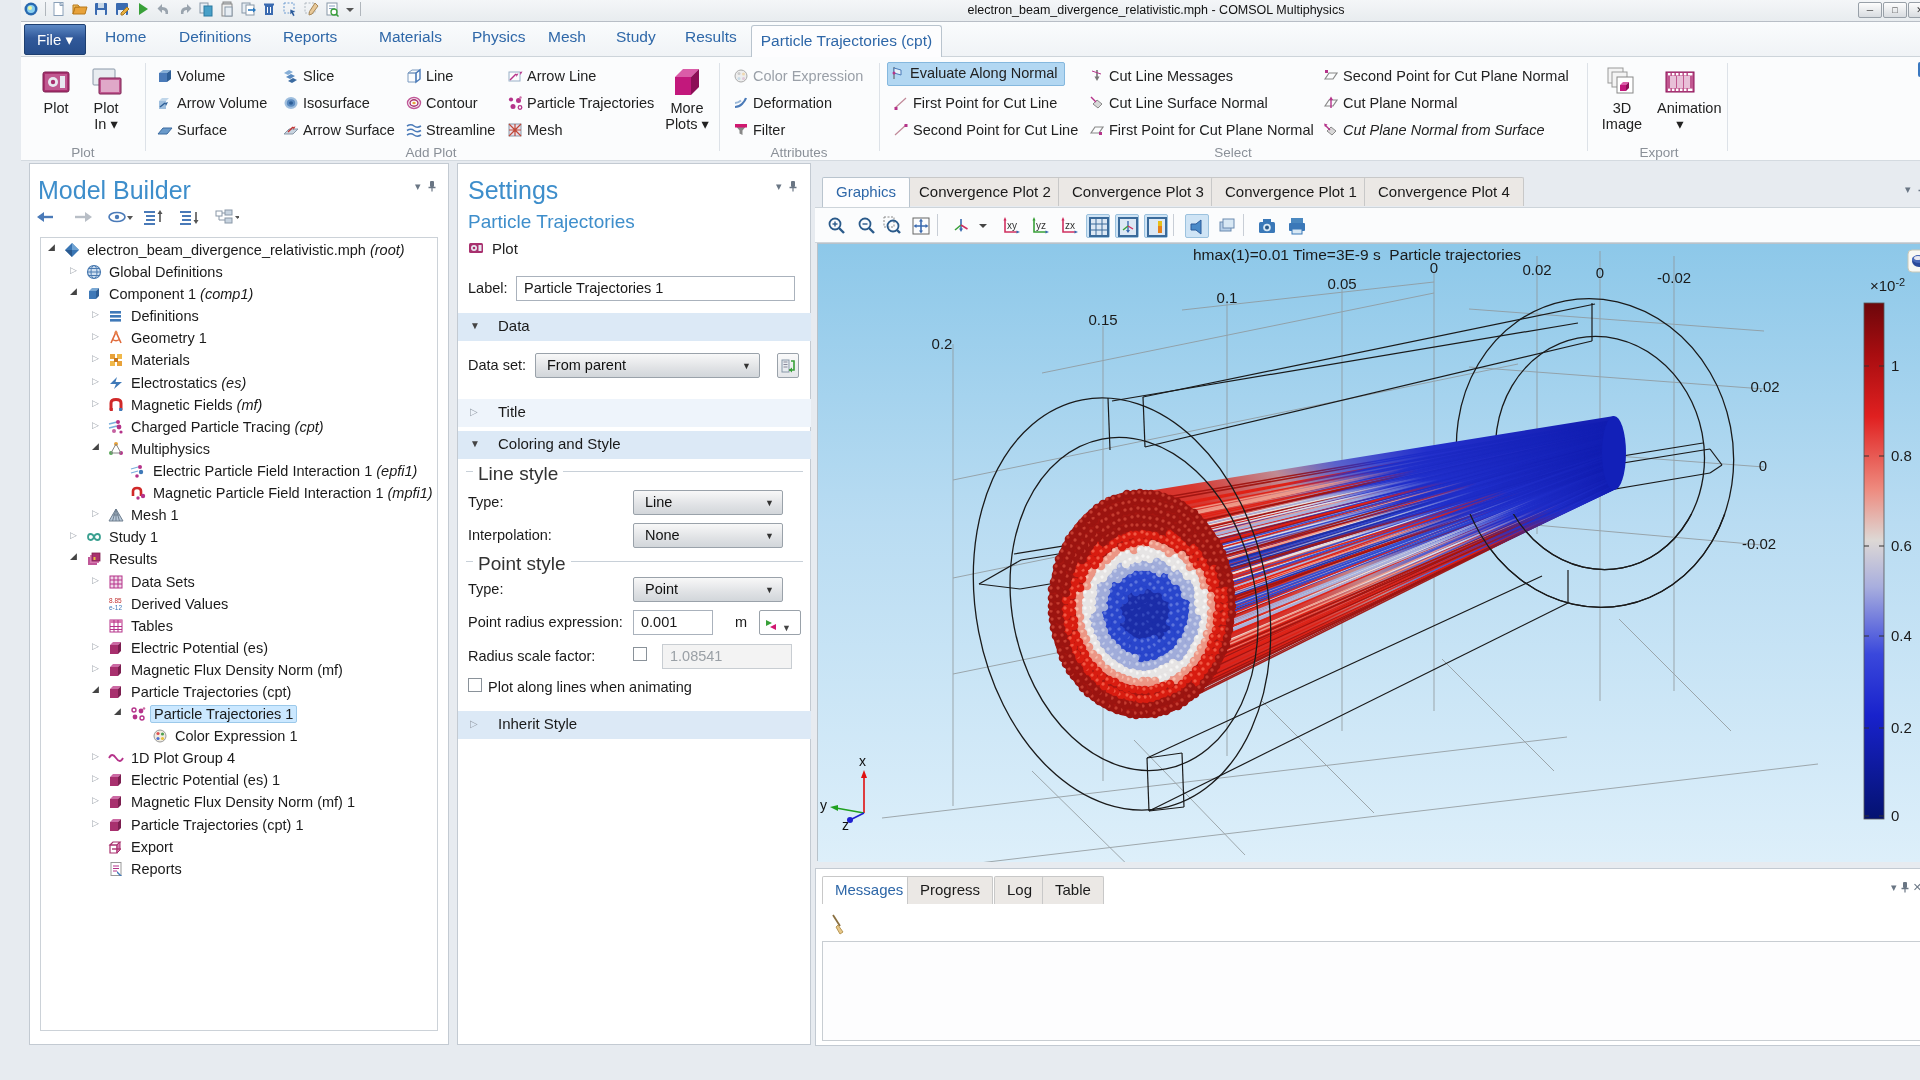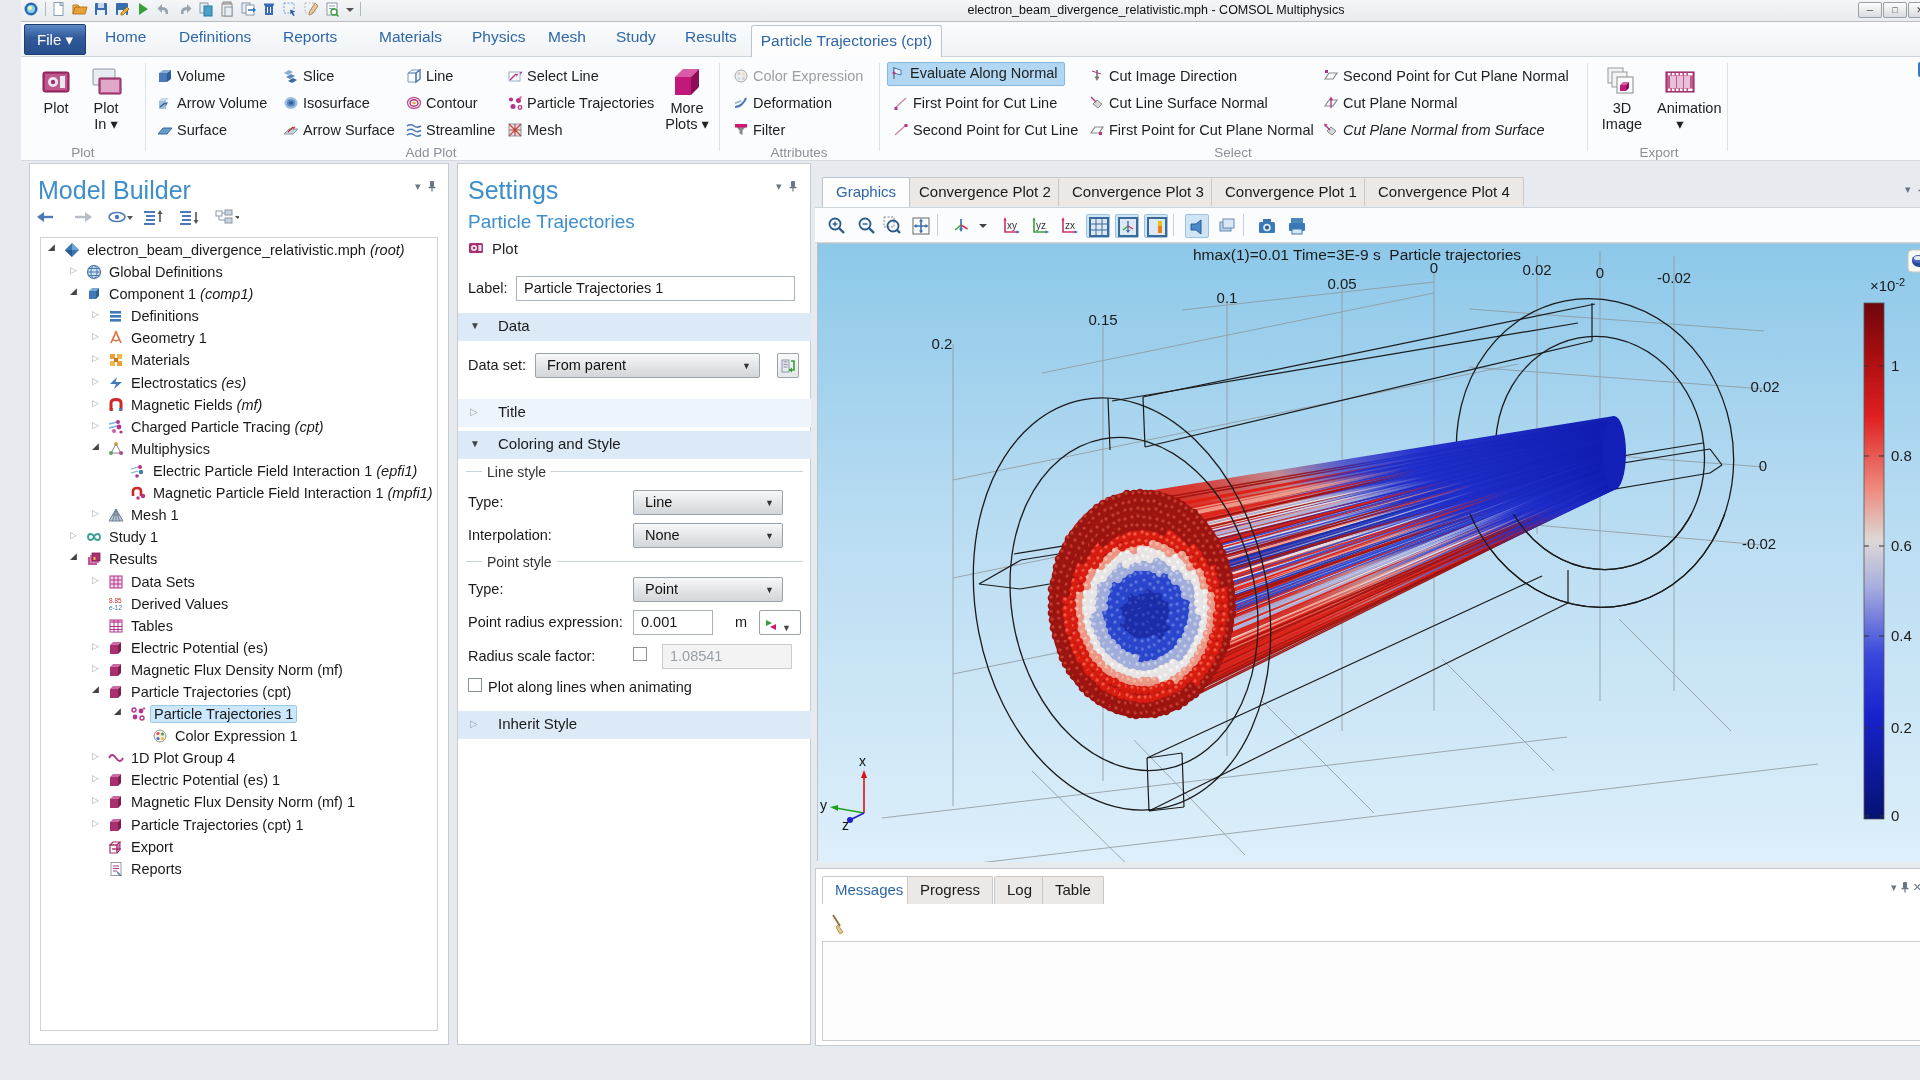--- a/index.html
+++ b/index.html
@@ -55,21 +55,21 @@
 .sband.light { background:#eef4fb; }
 .sarr { position:absolute; left:12px; top:7px; font-size:10px; color:#444; }
 .sarr.gray { color:#9aa2ac; }
 .sbt { position:absolute; left:40px; top:4px; }
 .scombo { position:absolute; height:25px; background:linear-gradient(#f8f8f8,#e0e2e5 60%,#d2d6da); border:1px solid #9aa2aa; border-radius:2px; font-size:14.5px; padding:3px 0 0 11px; color:#111; }
 .scar { position:absolute; right:8px; top:7px; font-size:9px; color:#333; }
 .sbtn { position:absolute; width:22px; height:25px; background:linear-gradient(#fafafa,#e4e6e9); border:1px solid #9aa2aa; border-radius:2px; padding:4px 0 0 2px; }
 .ssplit { position:absolute; width:42px; height:25px; background:#fff; border:1px solid #9aa2aa; border-radius:2px; padding:6px 0 0 4px; }
 .scheck { position:absolute; width:14px; height:14px; background:#fff; border:1px solid #8a929a; }
 .sfield { position:absolute; left:8px; width:337px; border-top:1px solid #c8d0d8; }
-.sfield span { position:relative; top:-9px; left:16px; background:#fff; padding:0 5px; font-size:14px; color:#333; }
+.sfield span { position:relative; top:-9px; left:7px; background:#fff; padding:0 5px; font-size:19px; color:#333; }
 
 .gtab { position:absolute; top:14px; height:29px; font-size:15px; padding:5px 13px 0; color:#1a1a1a; background:#ebe8e5; border:1px solid #c8c8c8; border-bottom:none; border-radius:2px 2px 0 0; white-space:nowrap; }
 .gtab.on { background:#fdfdfe; color:#2e67a8; border-color:#b9c4ce; z-index:2; height:30px; }
 #gfxbar { position:absolute; left:0px; top:44px; width:1120px; height:36px; background:#fbfcfd; border:1px solid #cdd4da; border-left:none;border-right:none; }
 .gbtn { position:absolute; top:6px; height:24px; padding:2px; }
 .gbtn.gsel { background:#cfe4f5; border:1px solid #9cc2de; border-radius:2px; }
 .gsep { position:absolute; top:6px; width:1px; height:22px; background:#c8ced6; }
 #plotbox { position:absolute; left:2px; top:80px; width:1116px; height:618px; border:1px solid #b8c2ca; }
 
 #msgp { position:absolute; left:794px; top:868px; width:1120px; height:178px; background:#fff; border:1px solid #c3cad2; }
@@ -211,21 +211,21 @@
 <div class="rsb" style="left:383px;top:63px;"><span class="rsi"><svg width="16" height="16" viewBox="0 0 16 16">
             <path d="M1 4 Q5 1.5 8 4 Q11 6.5 15 4" fill="none" stroke="#4a7ab8" stroke-width="1.5"></path>
             <path d="M1 8.5 Q5 6 8 8.5 Q11 11 15 8.5" fill="none" stroke="#4a7ab8" stroke-width="1.5"></path>
             <path d="M1 13 Q5 10.5 8 13 Q11 15.5 15 13" fill="none" stroke="#4a7ab8" stroke-width="1.5"></path>
           </svg></span><span>Streamline</span></div>
 <div class="rsb" style="left:484px;top:9px;"><span class="rsi"><svg width="16" height="16" viewBox="0 0 16 16">
             <rect x="2" y="4" width="11" height="9" fill="none" stroke="#9ab0c8"></rect>
             <line x1="3" y1="12" x2="9" y2="6" stroke="#b5338a" stroke-width="1.4"></line>
             <polygon points="9,6 9.5,9 11.5,5.5" fill="#b5338a"></polygon>
             <polygon points="13,4 13.5,7 15.5,3.5" fill="#b5338a"></polygon>
-          </svg></span><span>Select Line</span></div>
+          </svg></span><span>Arrow Line</span></div>
 <div class="rsb" style="left:484px;top:36px;"><span class="rsi"><svg width="16" height="16" viewBox="0 0 16 16">
             <circle cx="4" cy="4.5" r="2.1" fill="#b5338a"></circle>
             <circle cx="11.5" cy="5.5" r="2.5" fill="#b5338a"></circle>
             <circle cx="6" cy="11.5" r="2.5" fill="#b5338a"></circle>
             <circle cx="13" cy="12.5" r="1.8" fill="none" stroke="#b5338a" stroke-width="1.3"></circle>
             <circle cx="13.5" cy="2.5" r="1.2" fill="#cc6aa4"></circle>
           </svg></span><span>Particle Trajectories</span></div>
 <div class="rsb" style="left:484px;top:63px;"><span class="rsi"><svg width="16" height="16" viewBox="0 0 16 16">
             <rect x="2" y="2" width="12" height="12" fill="#e8e0ec" stroke="#8a98a8"></rect>
             <path d="M2 2 L14 14 M14 2 L2 14 M8 2 L8 14 M2 8 L14 8" stroke="#c04838" stroke-width="1.2"></path>
@@ -263,21 +263,21 @@
             <rect x="1.5" y="12" width="3" height="3" fill="#b5338a"></rect>
           </svg></span><span>First Point for Cut Line</span></div>
 <div class="rsb" style="left:870px;top:63px;"><span class="rsi"><svg width="16" height="16" viewBox="0 0 16 16">
             <line x1="2" y1="13" x2="13" y2="3" stroke="#c08898" stroke-width="1.2"></line>
             <rect x="11.5" y="2" width="3" height="3" fill="#b5338a"></rect>
           </svg></span><span>Second Point for Cut Line</span></div>
 <div class="rsb" style="left:1066px;top:9px;"><span class="rsi"><svg width="16" height="16" viewBox="0 0 16 16">
             <path d="M8 2 L8 10" stroke="#555" stroke-width="1.3"></path>
             <polygon points="8,13 5.5,8.5 10.5,8.5" fill="#777"></polygon>
             <line x1="3" y1="3" x2="12" y2="6" stroke="#b5338a"></line>
-          </svg></span><span>Cut Image Direction</span></div>
+          </svg></span><span>Cut Line Messages</span></div>
 <div class="rsb" style="left:1066px;top:36px;"><span class="rsi"><svg width="16" height="16" viewBox="0 0 16 16">
             <polygon points="4,9 8,5 13,9 9,13" fill="#d8d8d8" stroke="#888"></polygon>
             <line x1="2" y1="2" x2="7" y2="7" stroke="#b5338a" stroke-width="1.4"></line>
           </svg></span><span>Cut Line Surface Normal</span></div>
 <div class="rsb" style="left:1066px;top:63px;"><span class="rsi"><svg width="16" height="16" viewBox="0 0 16 16">
             <polygon points="2,11 6,5 14,5 10,11" fill="none" stroke="#888" stroke-width="1.2"></polygon>
             <rect x="10" y="10" width="3" height="3" fill="#b5338a"></rect>
           </svg></span><span>First Point for Cut Plane Normal</span></div>
 <div class="rsb" style="left:1300px;top:9px;"><span class="rsi"><svg width="16" height="16" viewBox="0 0 16 16">
             <polygon points="2,11 6,5 14,5 10,11" fill="none" stroke="#888" stroke-width="1.2"></polygon>

